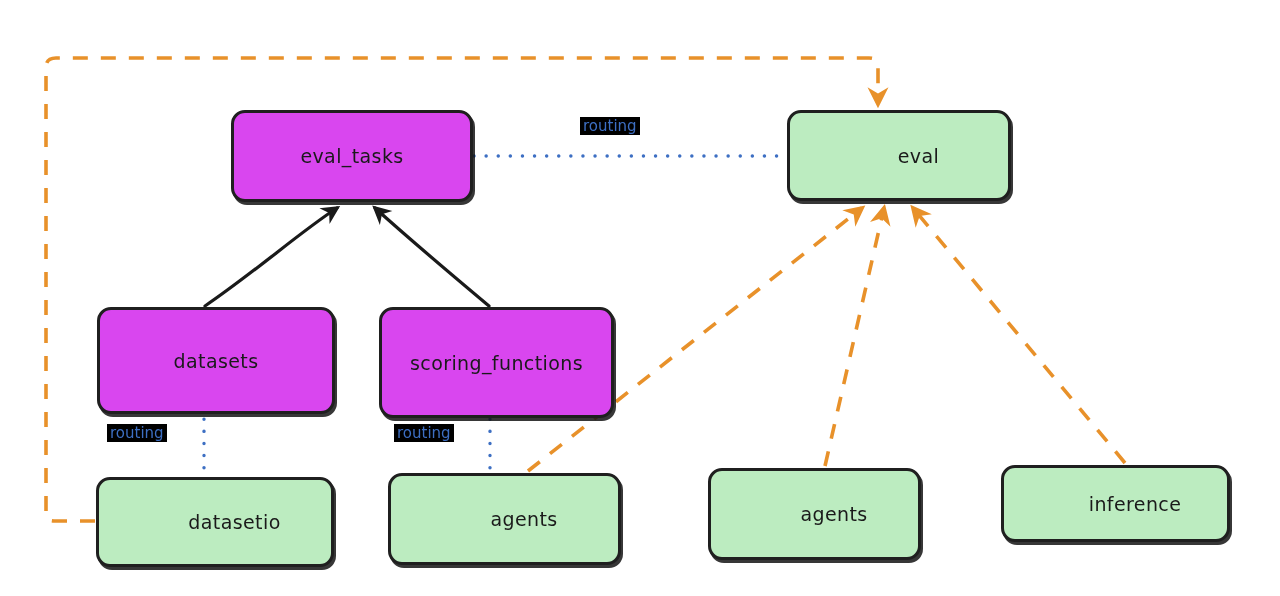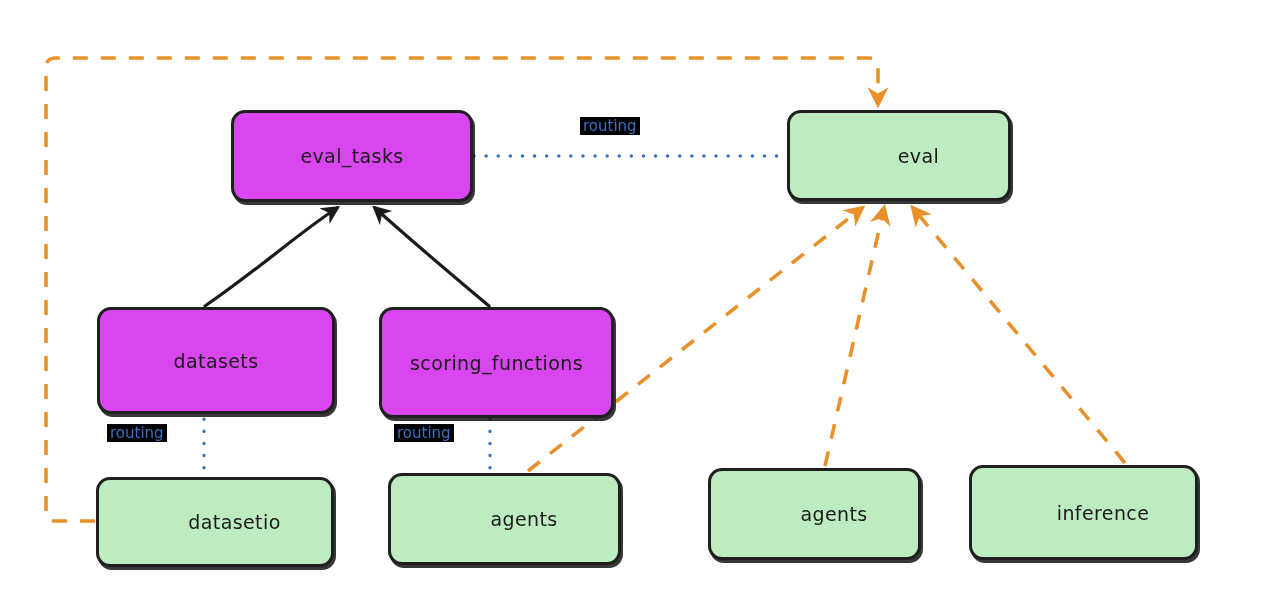--- a/index.html
+++ b/index.html
@@ -109,21 +109,21 @@
   </div>
 
   <div class="node green" style="left:388px; top:473px; width:233px; height:92px;">
     <span class="node-label">agents</span>
   </div>
 
   <div class="node green" style="left:708px; top:468px; width:213px; height:92px;">
     <span class="node-label">agents</span>
   </div>
 
-  <div class="node green" style="left:969px; top:465px; width:229px; height:95px;">
+  <div class="node green" style="left:1001px; top:465px; width:229px; height:77px;">
     <span class="node-label">inference</span>
   </div>
 
   <div class="edge-label" style="left:580px; top:117px;">routing</div>
 
   <div class="edge-label" style="left:107px; top:424px;">routing</div>
 
   <div class="edge-label" style="left:394px; top:424px;">routing</div>
 
 </div>

